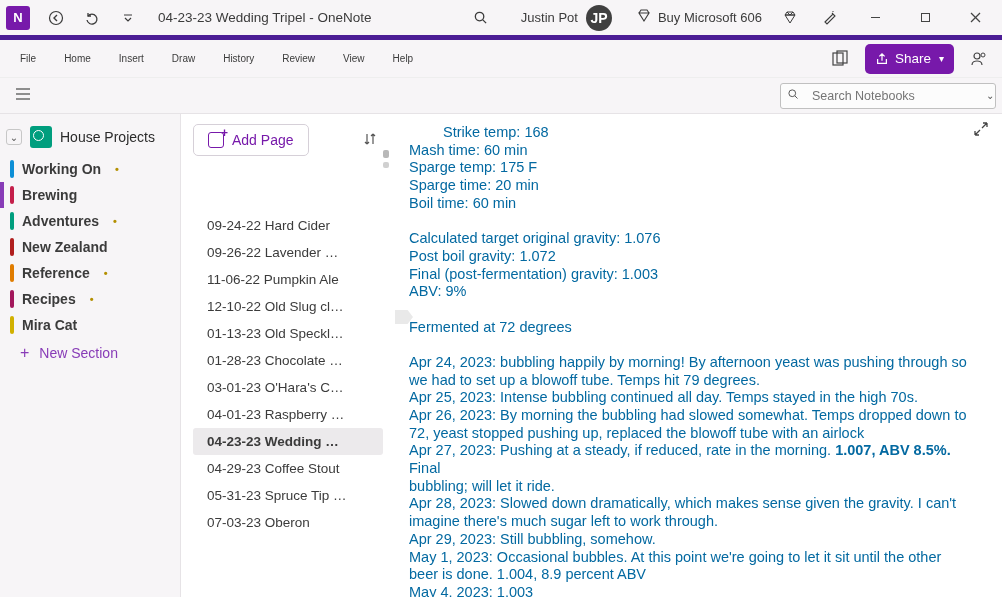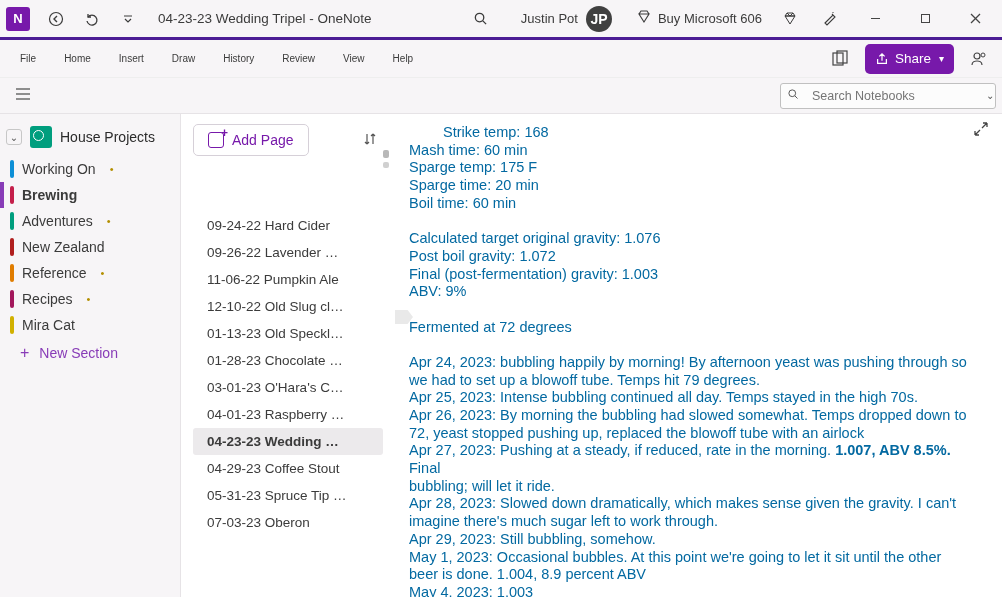--- a/index.html
+++ b/index.html
@@ -1,19 +1,19 @@
 <!DOCTYPE html>
 <html><head>
 <meta charset="utf-8">
 <style>
 * { box-sizing: border-box; margin: 0; padding: 0; font-family: "Segoe UI", Tahoma, sans-serif; }
 html, body { width: 1002px; height: 597px; overflow: hidden; background: #fff; }
 
 
-.titlebar { height: 40px; background: #f7f5f7; display: flex; align-items: center; padding: 0 6px; border-bottom: 3px solid #4c1d95; }
+.titlebar { height: 40px; background: #f7f5f7; display: flex; align-items: center; padding: 0 6px; border-bottom: 5px solid #4c1d95; }
 .titlebar .tb-left { display: flex; align-items: center; gap: 4px; }
 .titlebar .tb-center { flex: 1; display: flex; align-items: center; justify-content: flex-end; gap: 24px; padding-right: 12px;}
 .titlebar .tb-right { display: flex; align-items: center; gap: 8px; }
 .tb-icon-btn { width: 32px; height: 32px; display: flex; align-items: center; justify-content: center; color: #3d3d3d; font-size: 14px; }
 .tb-icon-btn.win { width: 42px; font-size: 12px; color: #555; }
 .onenote-icon { width: 24px; height: 24px; background: #7719aa; border-radius: 3px; color: white; display:flex; align-items:center; justify-content:center; font-weight: 600; font-size: 13px; margin-right: 6px; position:relative;}
 .onenote-icon::before { content:"N"; }
 .doc-title { font-size: 13.5px; color: #3b3b3b; margin-left: 10px; }
 .user-chip { display:flex; align-items:center; gap:8px; font-size:13px; color:#3b3b3b;}
 .avatar { width:26px; height:26px; border-radius:50%; background:#404040; color:white; font-size:14px; display:flex; align-items:center; justify-content:center; font-weight:600;}
@@ -39,21 +39,21 @@
 
 
 .main { display:flex; height: calc(597px - 40px - 38px - 36px); }
 
 
 .sections-col { width: 181px; background:#f7f5f7; border-right:1px solid #e6e3e6; padding-top:8px;}
 .notebook-row { display:flex; align-items:center; gap:8px; padding:4px 8px 8px 6px; font-size:14px; color:#2b2b2b;}
 .nb-chev { font-size:10px; color:#555; border:1px solid #c7c7c7; border-radius:3px; width:16px; height:16px; display:flex; align-items:center; justify-content:center;}
 .nb-icon { width:22px; height:22px; background:#009e7e; border-radius:3px; position:relative;}
 .nb-icon::after{content:""; position:absolute; left:3px; top:4px; width:9px; height:9px; border:1.5px solid white; border-radius:50%;}
-.section-item { display:flex; align-items:center; gap:10px; font-size:14px; padding:5px 8px 5px 22px; color:#3b3b3b; position:relative;}
+.section-item { display:flex; align-items:center; gap:10px; font-size:14px; padding:5px 8px 5px 22px; color:#3b3b3b; position:relative;font-weight:bold;}
 .section-item .color-tab { width:4px; height:18px; border-radius:2px; position:absolute; left:10px;}
 .section-item .dot { color:#b38f00; font-size:11px; margin-left:4px;}
 .section-item.active { font-weight:600; }
 .section-item.active::before { content:""; position:absolute; left:0; top:0; bottom:0; width:4px; background:#883cb7;}
 .new-section { display:flex; align-items:center; gap:10px; padding:6px 8px 6px 20px; font-size:14px; color:#883cb7;}
 .new-section .plus { font-size:16px; font-weight:300;}
 
 
 .pages-col { width:210px; padding:10px 8px 0 12px; display:flex; flex-direction:column; gap:2px; overflow-y:auto;}
 .pages-head { display:flex; align-items:center; gap:8px;}

